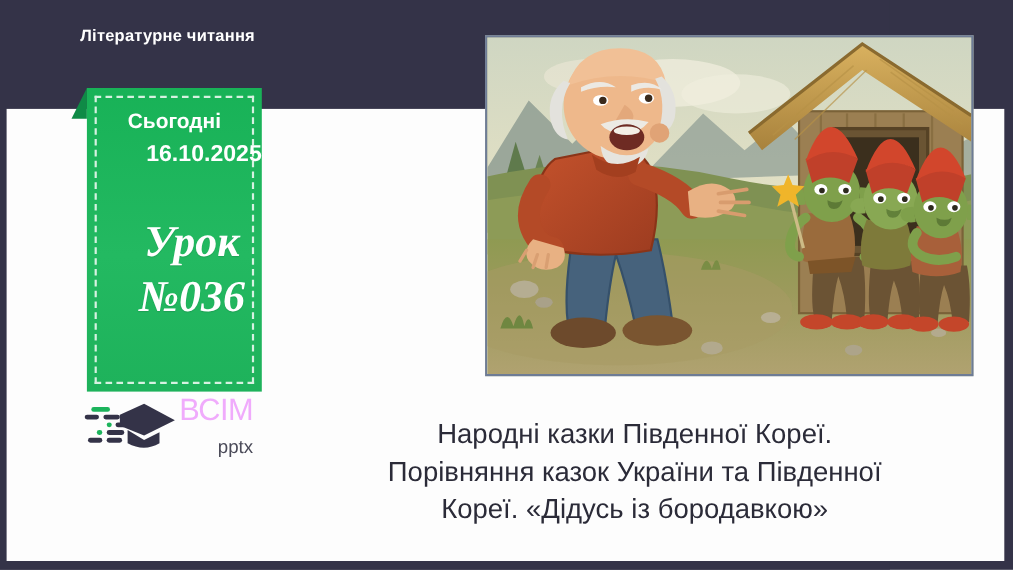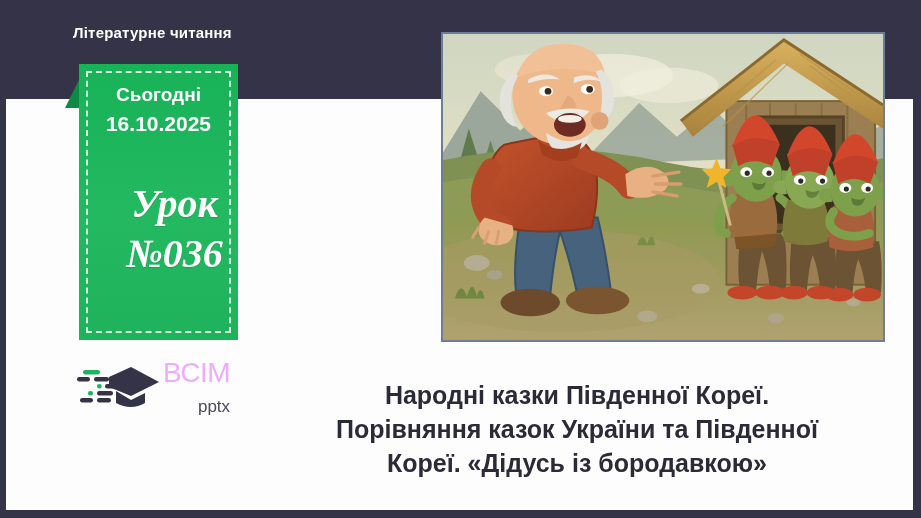--- a/index.html
+++ b/index.html
@@ -50,21 +50,21 @@
     top: 80px;
     width: 0;
     height: 0;
     border-left: 14px solid transparent;
     border-top: 0 solid transparent;
     border-bottom: 28px solid #0f8a46;
   }
   .date-banner {
     position: absolute;
     left: 79px;
-    top: 64px;
+    top: 80px;
     width: 159px;
     height: 276px;
     background: #1cb45c;
     background: linear-gradient(180deg, #18b257 0%, #23b961 55%, #1eb25b 100%);
     box-sizing: border-box;
   }
   .date-banner .dashes {
     position: absolute;
     left: 7px;
     top: 7px;
@@ -82,21 +82,21 @@
     text-align: center;
     font-size: 19px;
     font-weight: bold;
     color: #ffffff;
   }
   .banner-date {
     position: absolute;
     left: 0;
     right: 0;
     top: 48px;
-    text-align: center;
+    text-align: right;
     font-size: 21px;
     font-weight: bold;
     color: #ffffff;
   }
   .banner-lesson {
     position: absolute;
     left: 0;
     right: 0;
     top: 115px;
     text-align: center;
@@ -157,21 +157,21 @@
 
   
   .slide-title {
     position: absolute;
     left: 247px;
     top: 378px;
     width: 660px;
     text-align: center;
     font-size: 25px;
     line-height: 34px;
-    font-weight: bold;
+    font-weight: normal;
     color: #2b2b38;
   }
   .slide-title span { display: block; }
 </style>
 </head>
 <body>
 
 <div id="slide">
 
   <div class="subject-title">Літературне читання</div>

